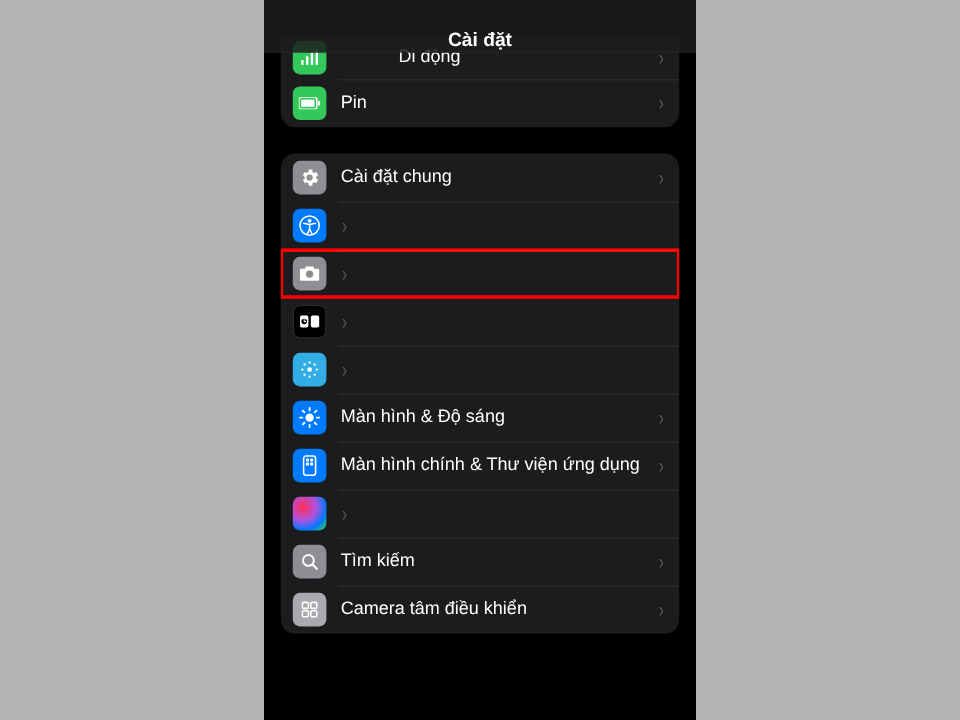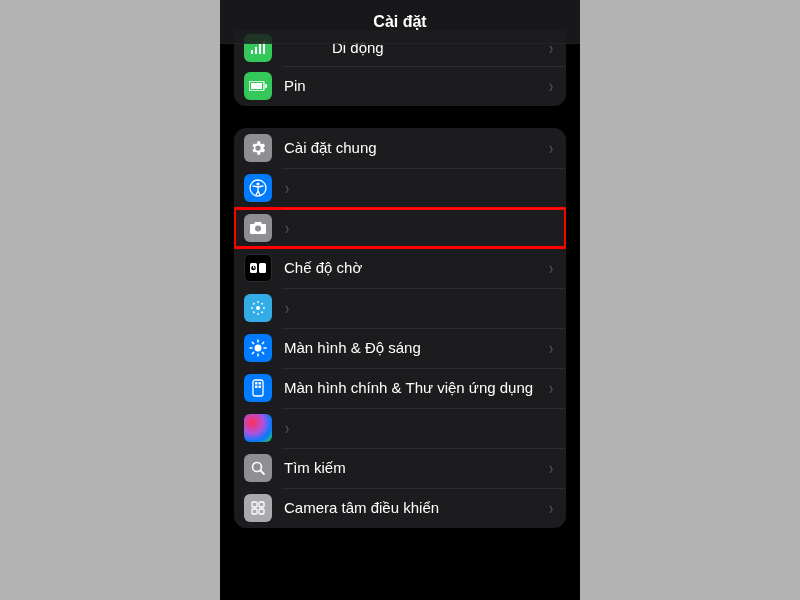--- a/index.html
+++ b/index.html
@@ -20,21 +20,21 @@
     overflow: hidden;
   }
   .header {
     position: absolute;
     top: 0;
     left: 0;
     right: 0;
     height: 44px;
     background: rgba(28,28,30,0.85);
     display: flex;
-    align-items: center;
+    align-items: flex-end;
     justify-content: center;
     z-index: 5;
     border-bottom: 1px solid rgba(255,255,255,0.04);
   }
   .header span {
     color: #fff;
     font-size: 16px;
     font-weight: 600;
   }
   .scrollarea {
@@ -205,21 +205,20 @@
       <div class="row">
         <div class="icon bg-black">
           <svg width="18" height="12" viewBox="0 0 18 12">
               <rect x="1" y="1" width="7" height="10" rx="1.5" fill="#fff"></rect>
               <rect x="10" y="1" width="7" height="10" rx="1.5" fill="#fff"></rect>
               <circle cx="4.5" cy="6" r="2.3" fill="#000"></circle>
               <line x1="4.5" y1="6" x2="4.5" y2="4" stroke="#fff" stroke-width="0.9"></line>
               <line x1="4.5" y1="6" x2="6" y2="6" stroke="#fff" stroke-width="0.9"></line>
             </svg>
         </div>
-        <div class="label">Chế độ chờ</div>
         <div class="chev">›</div>
       </div>
 
       <div class="row">
         <div class="icon bg-cyan">
           <svg width="18" height="18" viewBox="0 0 18 18" fill="#fff">
               <circle cx="9" cy="9" r="2"></circle>
               <g opacity="0.9">
                 <circle cx="9" cy="3" r="1"></circle>
                 <circle cx="9" cy="15" r="1"></circle>

